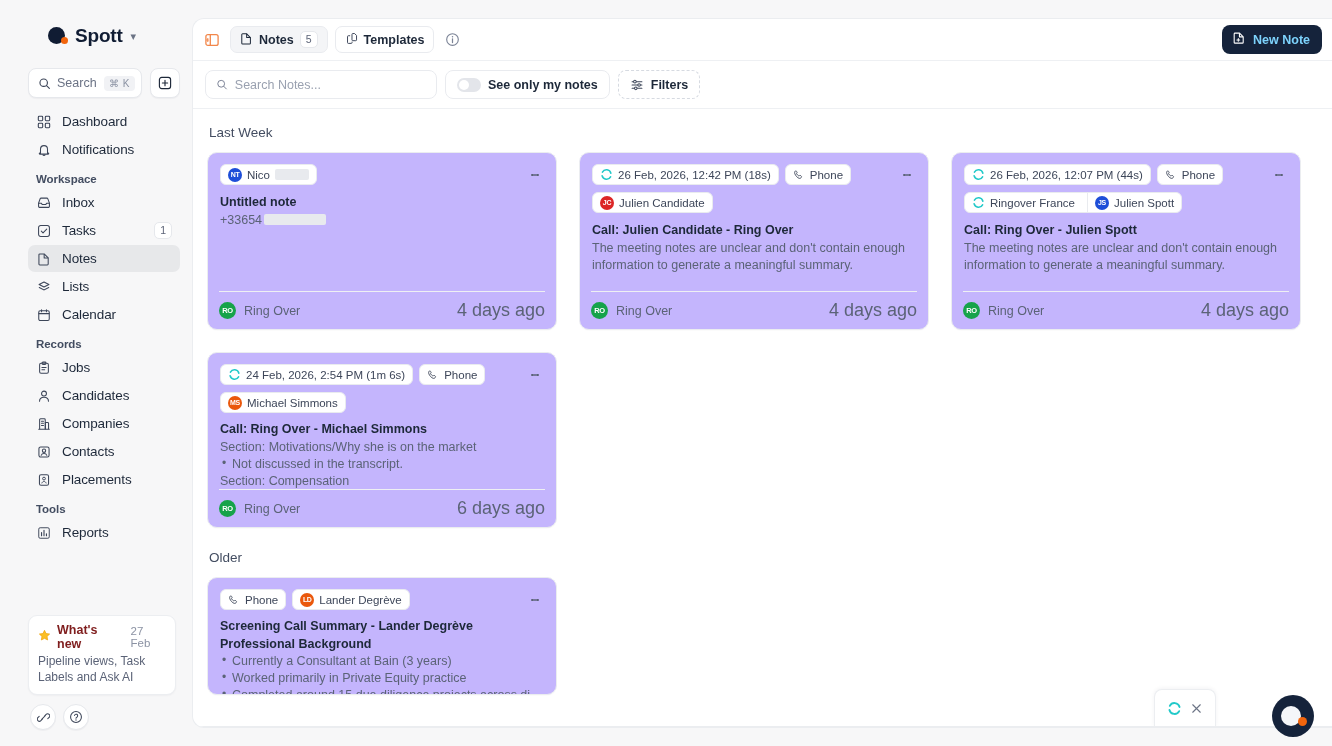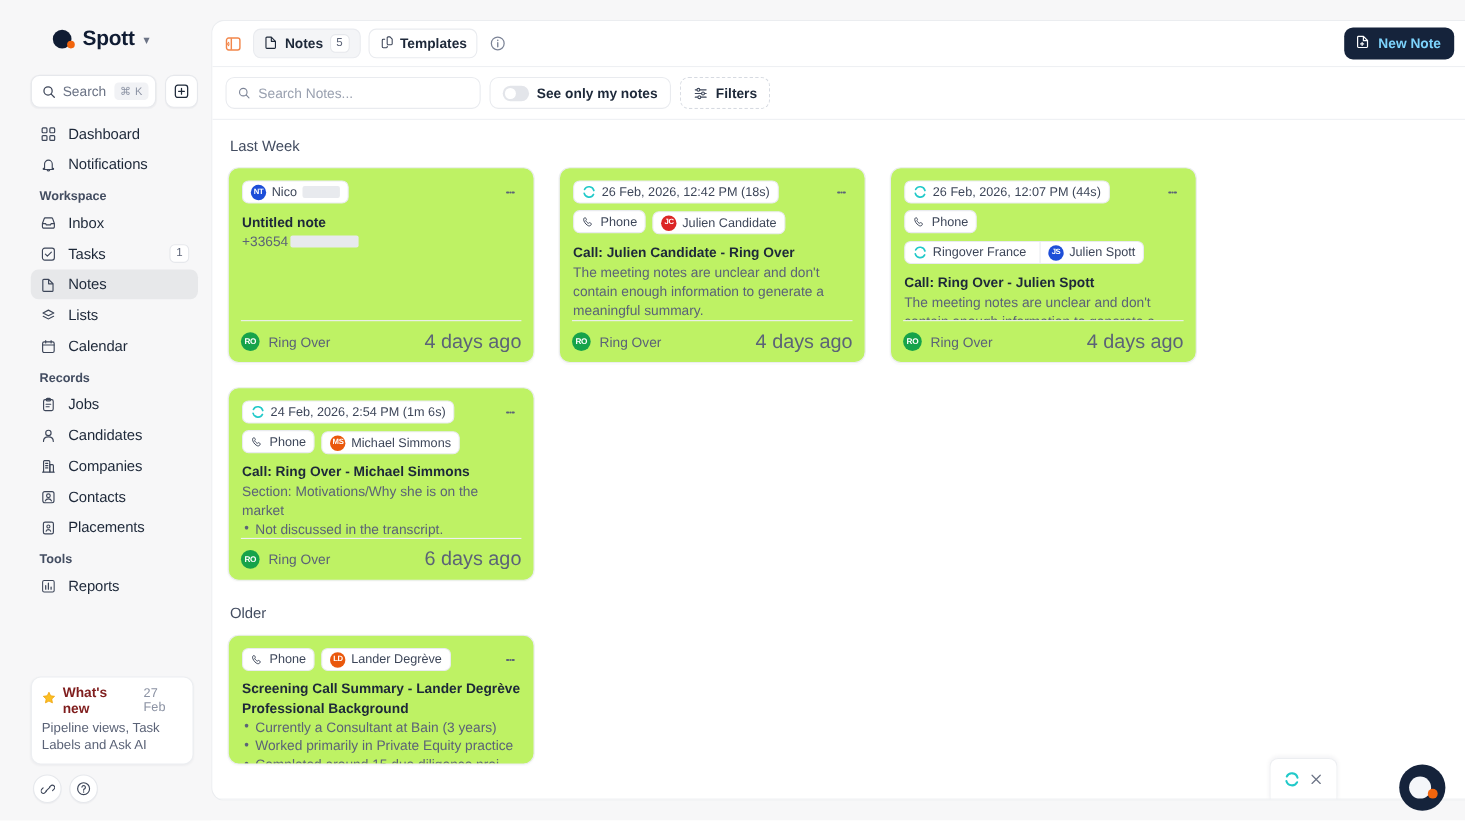--- a/index.html
+++ b/index.html
@@ -208,24 +208,24 @@
   .content {
     flex: 1; overflow: hidden; padding: 14px 14px 0 14px;
     position: relative;
   }
   .group-title {
     font-size: 13.5px; color: #4b5costar; color: #434d61;
     margin: 2px 0 12px 2px;
   }
   .cards-row { display: flex; gap: 22px; flex-wrap: wrap; }
   .card {
-    width: 279px;
+    width: 350px;
     border: 1px solid #ebedf0;
     border-radius: 10px;
-    background: #bef264;
+    background: #c4b5fd;
     padding: 11px 12px 0 12px;
     display: flex; flex-direction: column;
     cursor: pointer;
     box-shadow: 0 1px 1px rgba(16,28,51,.02);
   }
   .card.tall { height: 178px; }
   .card.mid  { height: 176px; }
   .card.bottom-cut { height: 118px; overflow: hidden; padding-bottom: 0; }
 
   .card-head { display: flex; align-items: flex-start; gap: 6px; }
@@ -739,20 +739,21 @@
                 <span></span>
                 <span></span>
               </div>
           </div>
           <div class="card-body" style="margin-top:8px">
             <div class="card-title">Call: Ring Over - Michael Simmons</div>
             <div class="card-line">Section: Motivations/Why she is on the market</div>
             <ul class="card-bullets">
               <li>Not discussed in the transcript.</li>
             </ul>
+            <div class="card-line">Section: Compensation</div>
 
           </div>
           <div class="card-foot">
             <span class="avatar lg" style="background:#16a34a">RO</span>
             <span class="src">Ring Over</span>
             <span class="ago">6 days ago</span>
           </div>
         </div>
       </div>
 

